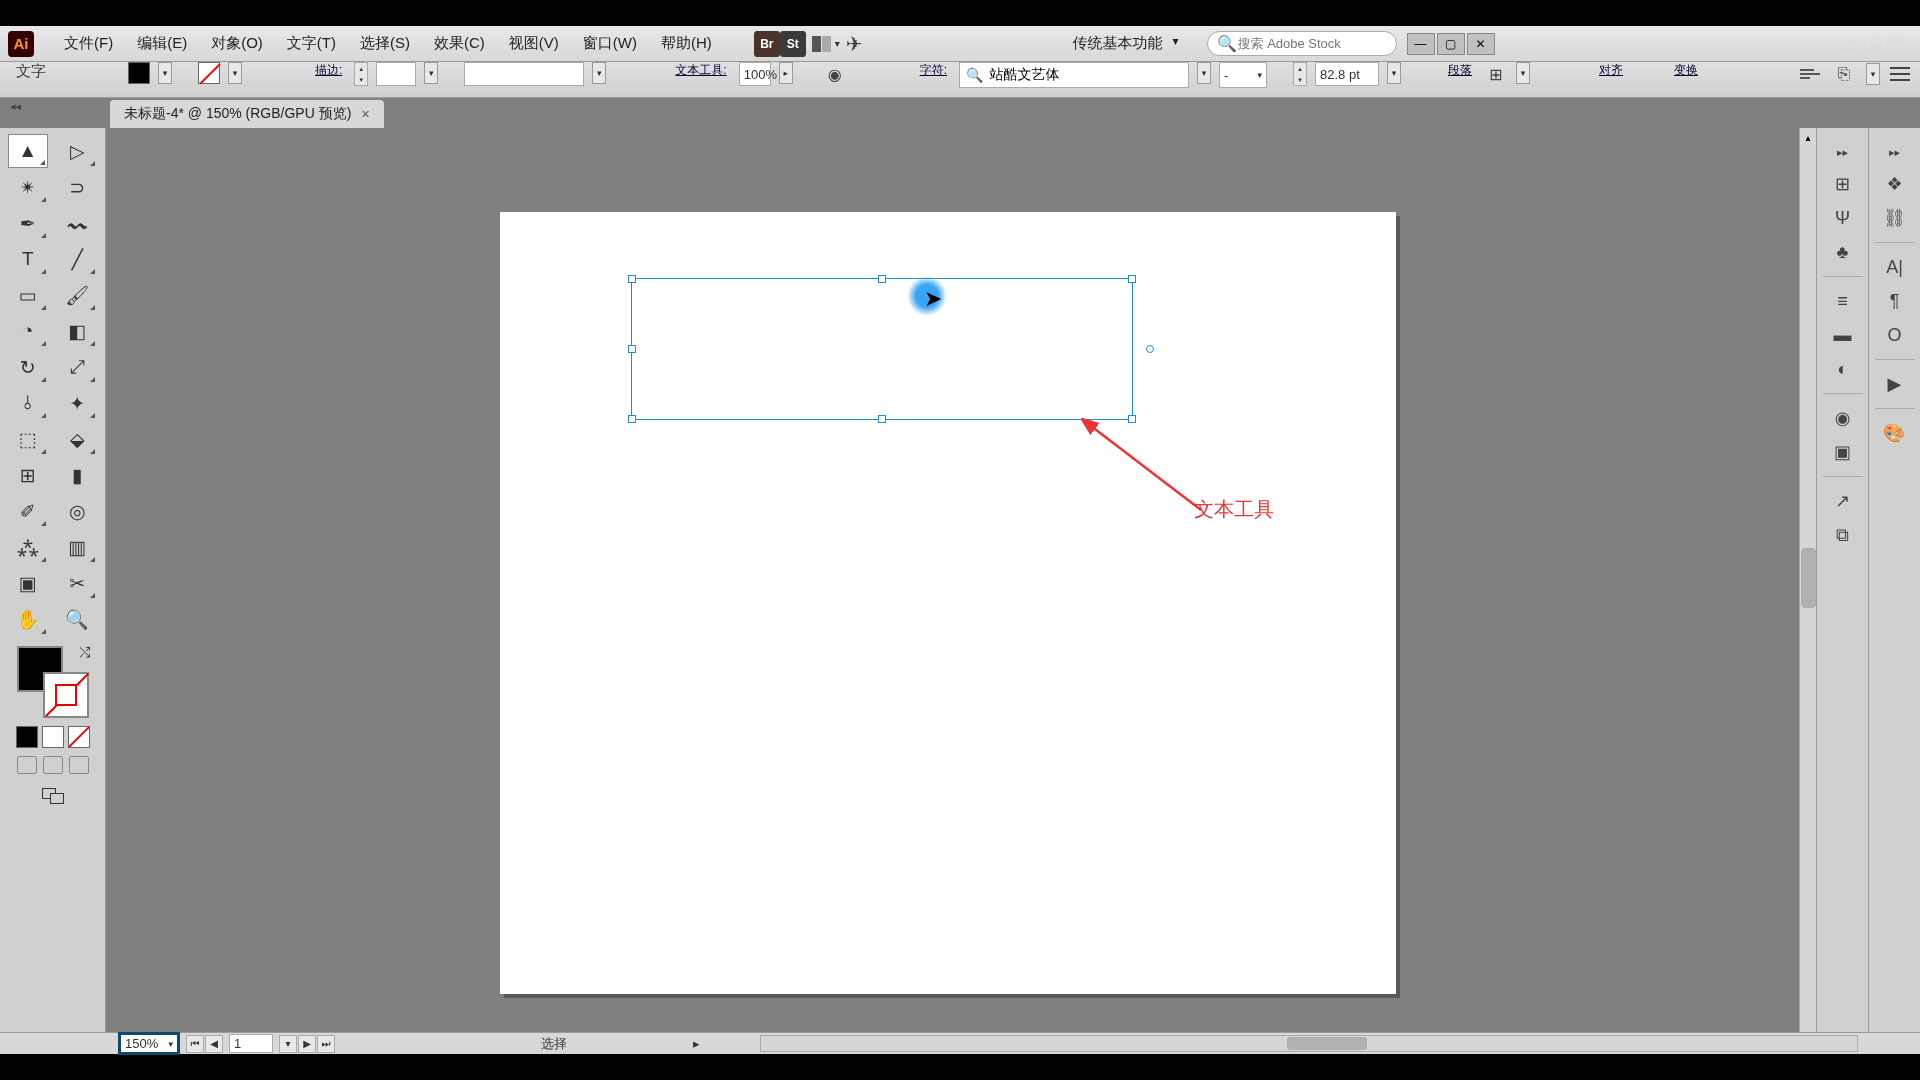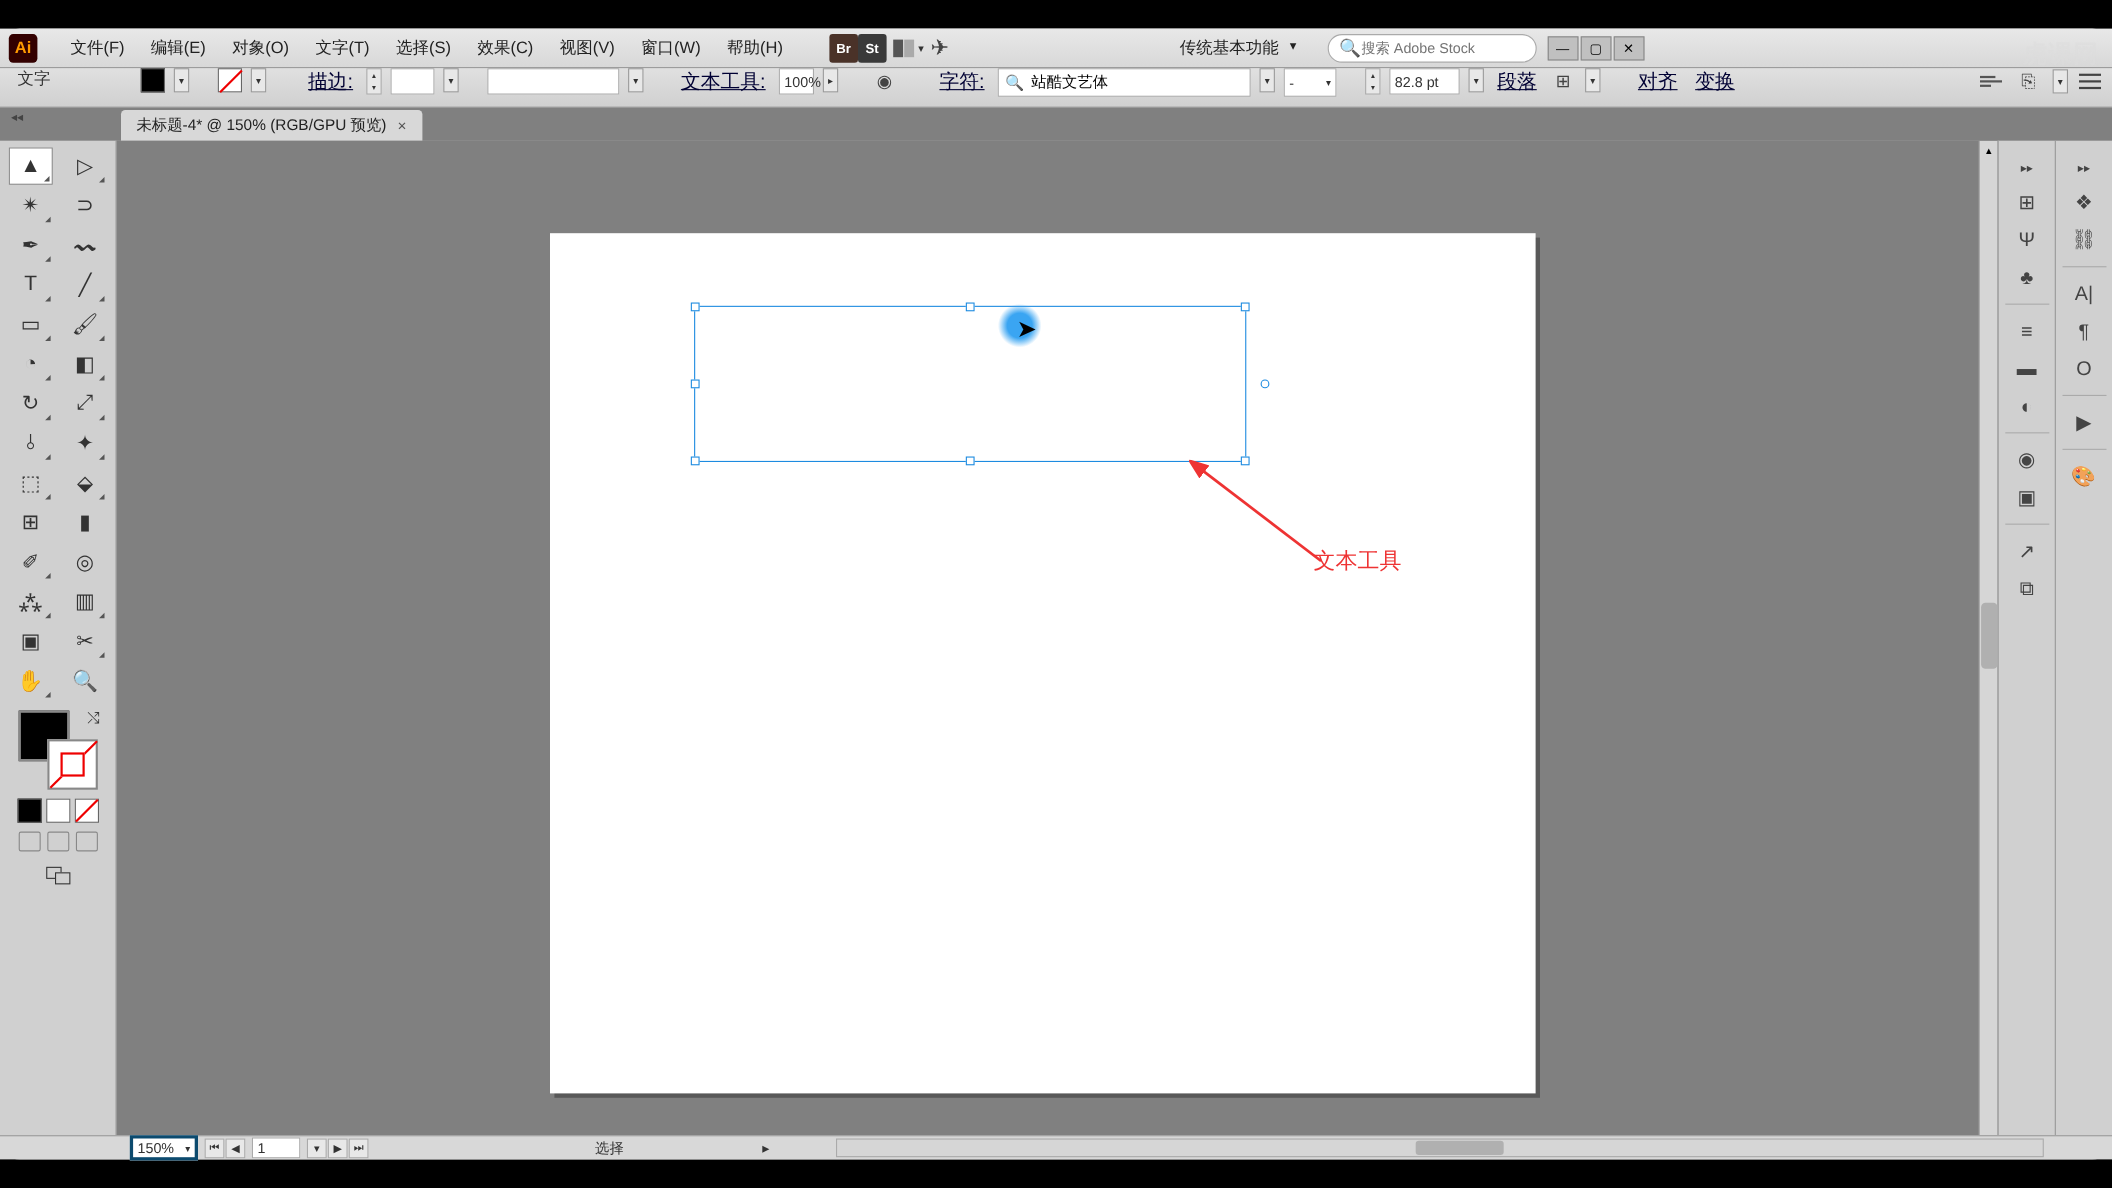--- a/index.html
+++ b/index.html
@@ -1,17 +1,17 @@
 <!DOCTYPE html>
 <html><head>
 <meta charset="utf-8">
 <style>
 * { margin: 0; padding: 0; box-sizing: border-box; font-family: "Microsoft YaHei", sans-serif; }
 body { background: #000; width: 1920px; height: 1080px; overflow: hidden; position: relative; }
-.app-window { position: absolute; top: 26px; left: 0; width: 1920px; height: 1028px; background: #b8b8b8; border-radius: 18px; }
+.app-window { position: absolute; top: 26px; left: 0; width: 1920px; height: 1028px; background: #b8b8b8; }
 
 
 .menu-bar { height: 36px; background: linear-gradient(#e8e8e8,#d8d8d8); display: flex; align-items: center; padding: 0 8px; border-bottom: 1px solid #999; }
 .ai-logo { width: 26px; height: 26px; background: #330000; color: #ff9a00; display: flex; align-items: center; justify-content: center; font-weight: bold; font-size: 15px; border-radius: 4px; margin-right: 18px; }
 .menu-item { padding: 4px 12px; font-size: 15px; color: #222; cursor: pointer; }
 .br-icon, .st-icon { width: 26px; height: 26px; background: #4a3228; color: #fff; display: flex; align-items: center; justify-content: center; font-size: 12px; font-weight: bold; border-radius: 3px; }
 .st-icon { background: #3a3a3a; }
 .panel-toggle { display: flex; align-items: center; gap: 4px; padding: 2px 6px; }
 .panel-toggle .boxes { display: flex; gap: 1px; }
 .panel-toggle .box { width: 9px; height: 16px; background: #555; }
@@ -27,21 +27,21 @@
 
 
 .control-bar { height: 36px; background: linear-gradient(#e0e0e0,#d0d0d0); display: flex; align-items: flex-start; padding: 0 10px; gap: 8px; border-bottom: 1px solid #999; font-size: 14px; color: #333; }
 .ctrl-label { font-size: 15px; padding: 0 6px; }
 .fill-swatch { width: 22px; height: 22px; background: #000; border: 1px solid #666; }
 .dd-arrow { width: 14px; height: 22px; border: 1px solid #999; display: flex; align-items: center; justify-content: center; font-size: 9px; background: #e8e8e8; }
 .stroke-swatch { width: 22px; height: 22px; border: 1px solid #666; position: relative; background: #fff; }
 .stroke-swatch::after { content: ""; position: absolute; width: 28px; height: 2px; background: #e00; top: 10px; left: -3px; transform: rotate(-45deg); }
 .ctrl-field { background: #fff; border: 1px solid #aaa; height: 24px; padding: 0 4px; font-size: 13px; display: inline-flex; align-items: center; }
 .ctrl-stepper { width: 14px; height: 24px; border: 1px solid #aaa; background: #e8e8e8; display: flex; flex-direction: column; justify-content: space-around; align-items: center; font-size: 7px; }
-.ctrl-link { text-decoration: underline; color: #003; font-size: 18px; padding: 0 4px; }
+.ctrl-link { text-decoration: underline; color: #003; font-size: 12px; padding: 0 4px; margin-left: 35px; }
 .font-search { display: flex; align-items: center; background: #fff; border: 1px solid #aaa; height: 26px; width: 230px; padding: 0 6px; gap: 6px; }
 .font-search input { border: none; outline: none; font-size: 14px; width: 180px; }
 .style-dd { width: 48px; height: 26px; border: 1px solid #aaa; background: #fff; display: flex; align-items: center; justify-content: space-between; padding: 0 4px; font-size: 13px; }
 .ctrl-icon-btn { width: 24px; height: 24px; display: flex; align-items: center; justify-content: center; font-size: 16px; color: #444; }
 .ctrl-right { margin-left: auto; display: flex; align-items: center; gap: 10px; }
 .align-icon { width: 22px; height: 20px; display: flex; flex-direction: column; gap: 2px; justify-content: center; }
 .align-icon .l { height: 2px; background: #555; }
 .burger { width: 20px; height: 14px; display: flex; flex-direction: column; justify-content: space-between; }
 .burger .l { height: 2px; background: #444; }
 

